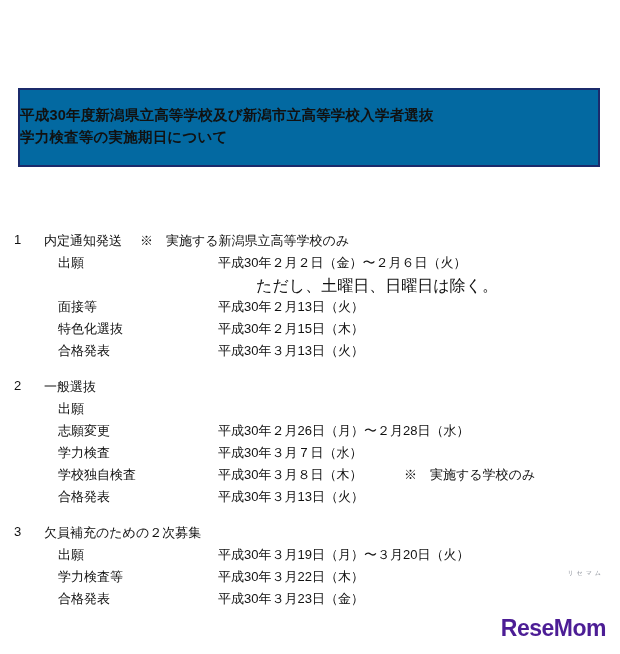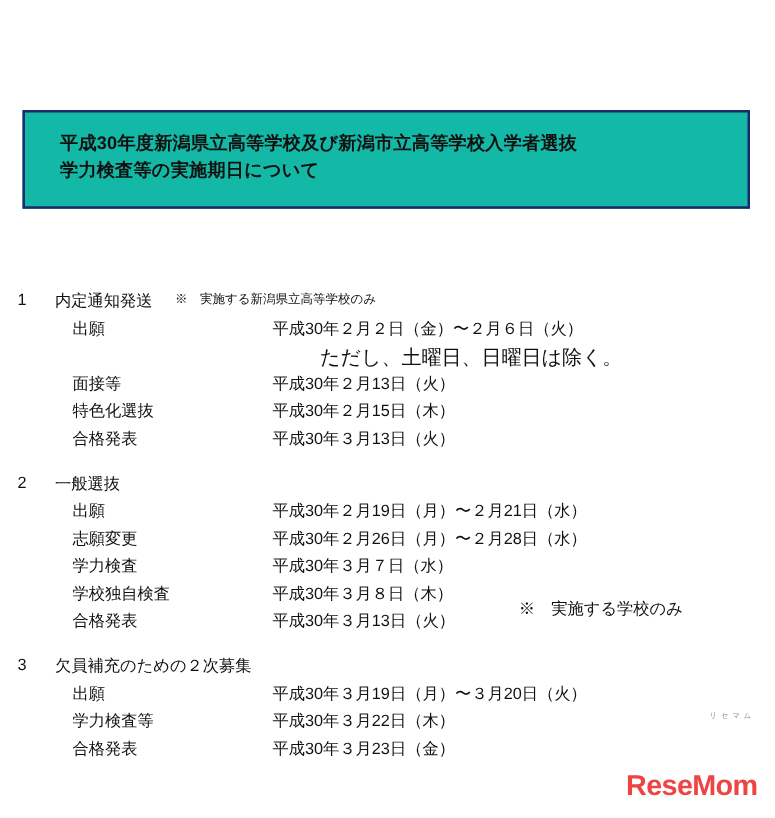--- a/index.html
+++ b/index.html
@@ -22,22 +22,22 @@
     width: 620px;
     height: 654px;
   }
   .title-box {
     position: absolute;
     left: 18px;
     top: 88px;
     width: 582px;
     box-sizing: border-box;
     border: 2px solid #1b2a6b;
-    background: #14b8a6;
-    padding: 14px 16px 16px 28px;
+    background: #0369a1;
+    padding: 14px 16px 16px 0;
   }
   .title-line {
     font-size: 14.5px;
     font-weight: bold;
     letter-spacing: 0.2px;
     line-height: 1.55;
     color: #111111;
     white-space: nowrap;
   }
   .content {
@@ -64,21 +64,21 @@
   .sec-title {
     position: absolute;
     left: 44px;
     top: 0;
     font-size: 13px;
   }
   .sec-note {
     position: absolute;
     left: 140px;
     top: 0;
-    font-size: 10px;
+    font-size: 13px;
   }
   .rows {
     position: relative;
   }
   .row {
     position: relative;
     height: 22px;
     font-size: 13px;
     white-space: nowrap;
   }
@@ -88,22 +88,21 @@
     top: 0;
   }
   .row-value {
     position: absolute;
     left: 218px;
     top: 0;
   }
   .row-extra {
     position: absolute;
     left: 404px;
-    top: 12px;
-    margin-left: 11px;
+    top: 0;
   }
   .row-sub {
     position: relative;
     height: 22px;
     font-size: 16px;
     white-space: nowrap;
   }
   .row-sub span {
     position: absolute;
     left: 256px;
@@ -119,21 +118,21 @@
   .logo-sub {
     font-size: 6px;
     letter-spacing: 3px;
     color: #8a8f98;
     margin-bottom: 2px;
     margin-right: 2px;
   }
   .logo-main {
     font-size: 23px;
     font-weight: bold;
-    color: #ef4444;
+    color: #4c1d95;
     letter-spacing: -0.5px;
     margin-top: 41px;
   }
 </style>
 </head>
 <body>
 
 <div class="page">
 
   <div class="title-box">
@@ -173,21 +172,20 @@
     </div>
 
     <div class="section">
       <div class="sec-head">
         <span class="sec-num">2</span>
         <span class="sec-title">一般選抜</span>
       </div>
       <div class="rows">
         <div class="row">
           <span class="row-label">出願</span>
-          <span class="row-value">平成30年２月19日（月）〜２月21日（水）</span>
         </div>
         <div class="row">
           <span class="row-label">志願変更</span>
           <span class="row-value">平成30年２月26日（月）〜２月28日（水）</span>
         </div>
         <div class="row">
           <span class="row-label">学力検査</span>
           <span class="row-value">平成30年３月７日（水）</span>
         </div>
         <div class="row">

